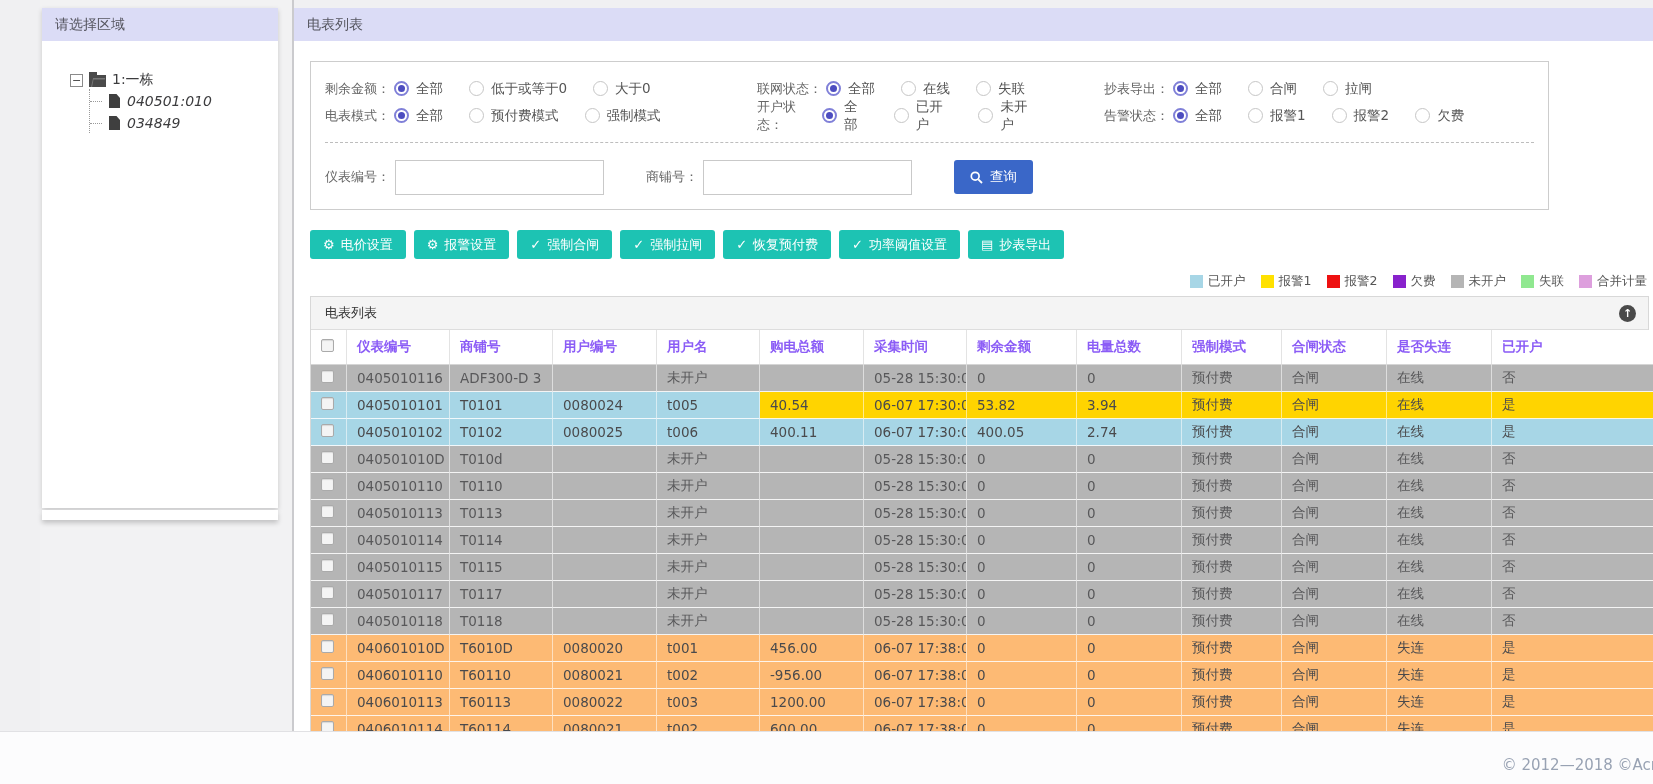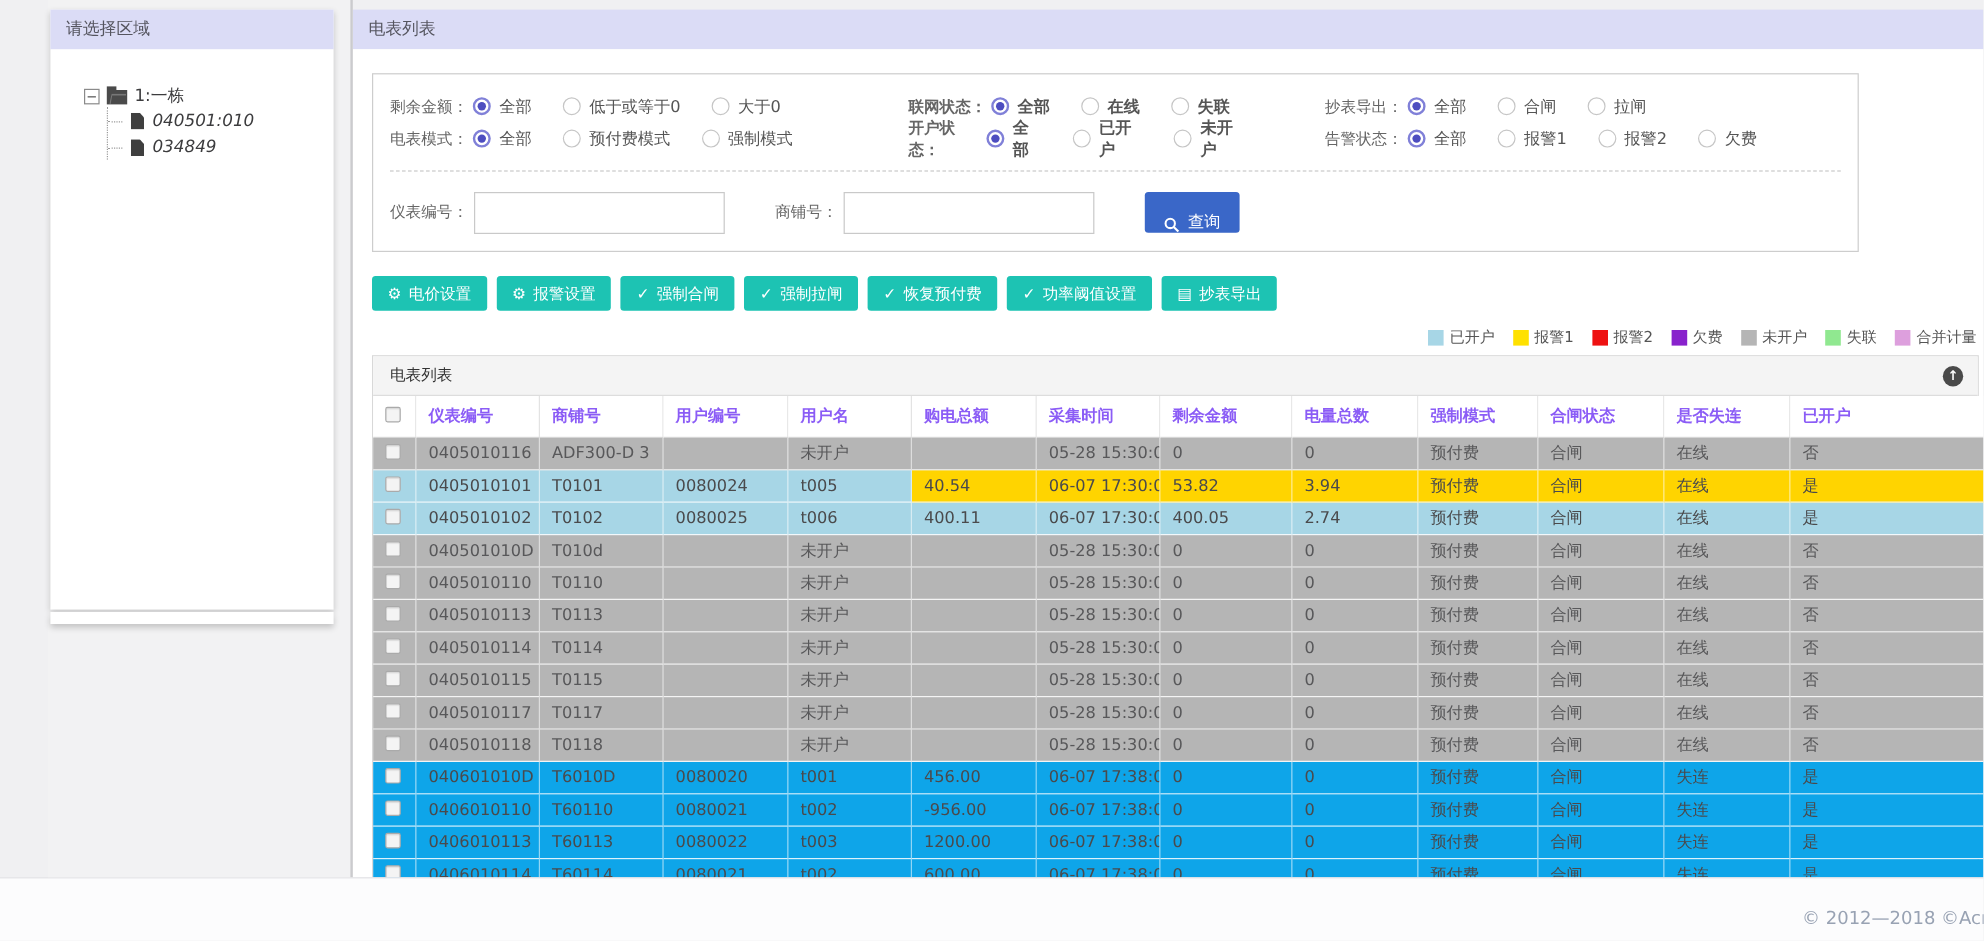--- a/index.html
+++ b/index.html
@@ -28,35 +28,35 @@
   .shadow-strip { height:10px; background:#fff; box-shadow:0 3px 5px rgba(0,0,0,.2); margin-top:2px;}
 
   
   .main-col { flex:1; padding-top:8px; display:flex; flex-direction:column; overflow:hidden; }
   .main-content { background:#fff; flex:1; overflow:hidden; padding:0 0 0 16px; }
 
   
   .filter-box { border:1px solid #cdcdcd; margin:20px 104px 0 0; padding:13px 14px 14px 14px; }
   .filter-row { display:flex; align-items:center; height:27px;gap:41px; }
   .filter-group { display:flex; align-items:center; }
-  .fg0 { width:391px; } .fg1 { width:306px;font-weight:bold; } .fg2 { flex:1; }
+  .fg0 { width:391px; } .fg1 { width:306px; } .fg2 { flex:1; }
   .filter-label { color:#666; font-size:13px; margin-right:4px; }
   .radio-option { display:flex; align-items:center; gap:7px; margin-right:26px; cursor:pointer; }
   .radio { width:15px; height:15px; border-radius:50%; border:1px solid #c6c6c6; background:#fff; position:relative; flex:0 0 auto;}
   .radio.checked { border:2px solid #8080d8; }
   .radio.checked::after { content:""; position:absolute; left:2px; top:2px; width:7px; height:7px;
     border-radius:50%; background:#4d4dc0; }
   .radio-text { font-size:13.5px; color:#555; }
   .dashed-sep { border-top:1px dashed #bdbdbd; margin:13px 0 16px 0; }
   .search-row { display:flex; align-items:center; height:36px; }
   .search-label { font-size:13px; color:#666; margin-right:5px; }
   .search-input { width:209px; height:35px; border:1px solid #c9c9c9; background:#fff; margin-right:42px;
     font-size:13px; padding:0 8px; color:#333; }
   .query-btn { height:34px; padding:0 16px; background:#3a67c8; color:#fff; border:none; border-radius:3px;
-    font-size:13.5px; display:flex; align-items:flex-end; gap:7px; cursor:pointer; }
+    font-size:13.5px; display:flex; align-items:center; gap:7px; cursor:pointer; }
 
   
   .actions-row { display:flex; gap:8px; margin-top:20px; }
   .action-btn { background:#1dc3b3; color:#fff; border:none; border-radius:3px; height:29px;
     padding:0 13px; font-size:13px; display:flex; align-items:center; gap:6px; cursor:pointer; }
   .action-icon { font-size:13px; line-height:1; }
 
   
   .legend-row { display:flex; justify-content:flex-end; align-items:center; gap:15px; margin:14px 6px 6px 0; }
   .legend-item { display:flex; align-items:center; gap:5px; }
@@ -72,21 +72,21 @@
     font-size:11px; line-height:17px; text-align:center; font-weight:bold; cursor:pointer; }
 
   table { width:100%; border-collapse:separate; border-spacing:0; table-layout:fixed; }
   th { font-size:13.5px; color:#8b5cf6; text-align:left; font-weight:bold; background:#fff;
     padding:8px 10px; border-right:1px solid #e3e3e3; border-bottom:1px solid #d5d5d5; height:33px; }
   td { font-size:13.5px; color:#4a4a4c; padding:4px 10px; height:25px;
     border-right:1px solid rgba(255,255,255,.55); border-bottom:1px solid rgba(255,255,255,.85);
     overflow:hidden; white-space:nowrap; }
   .row-gray  td { background:#b5b5b5; color:#58585a; }
   .row-blue  td { background:#a7d6e6; }
-  .row-green td { background:#0ea5e9; }
+  .row-green td { background:#fdba74; }
   td.cell-yellow { background:#ffd400 !important; }
   .cb { width:13px; height:13px; border:1px solid #aaa; border-radius:2px; background:#f4f4f4;
     display:inline-block; box-shadow:inset 0 1px 1px rgba(0,0,0,.12); cursor:pointer; }
 
   
   .footer { height:53px; background:#fcfcfd; border-top:1px solid #e1e1e4;
     display:flex; justify-content:flex-end; align-items:flex-end; padding:0 2px 10px 0; }
   .copyright { font-size:15px; color:#98a2b3; white-space:nowrap; margin-right:-6px; }
 </style>
 </head>

